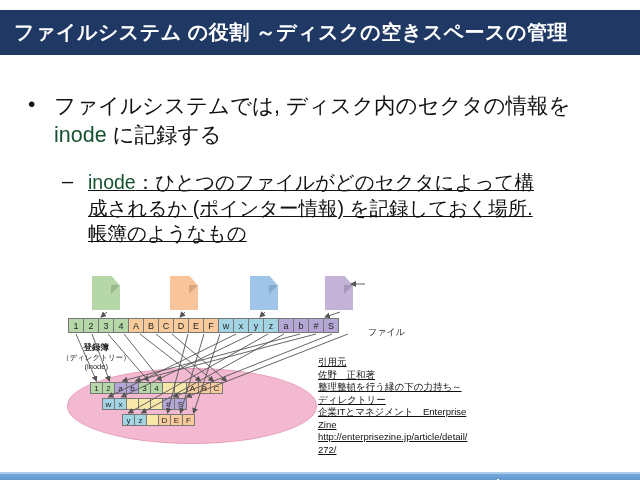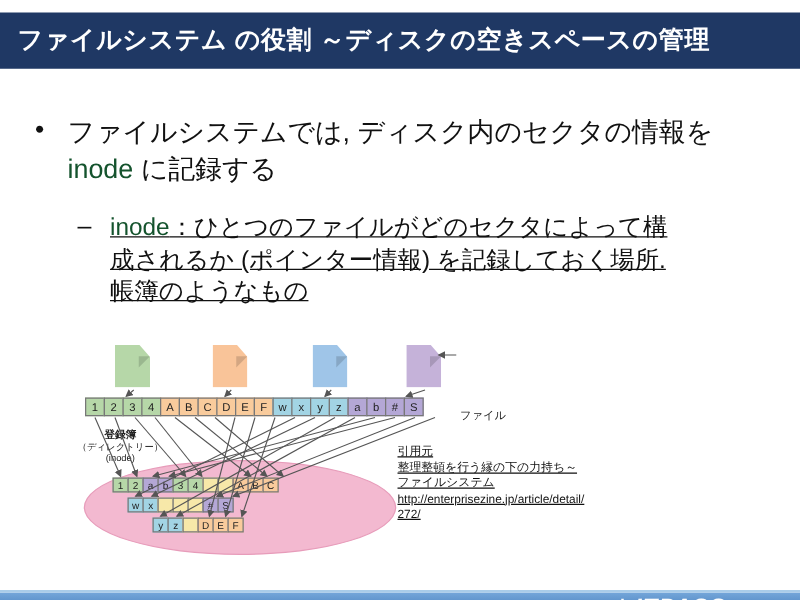--- a/index.html
+++ b/index.html
@@ -174,21 +174,23 @@
         <line x1="238" y1="62" x2="60.5" y2="109" marker-end="url(#ah)"></line>
         <line x1="254" y1="62" x2="73.5" y2="109" marker-end="url(#ah)"></line>
         <line x1="270" y1="62" x2="111.5" y2="125" marker-end="url(#ah)"></line>
         <line x1="286" y1="62" x2="124.5" y2="125" marker-end="url(#ah)"></line>
       </g>
     </svg>
   </div>
 
   <div class="citation">
     <div>引用元</div>
-    <div>整理整頓を行う縁の下の力持ち～ファイルシステム</div>
+    <div>佐野　正和著</div>
+    <div>整理整頓を行う縁の下の力持ち～ディレクトリー</div>
+    <div>企業ITとマネジメント　Enterprise Zine</div>
     <div>http://enterprisezine.jp/article/detail/272/</div>
   </div>
 
   <div class="footer">
     <div class="divider"></div>
     <div class="itpass">ITPASS</div>
     <div class="tagline">Information Training Program</div>
   </div>
 
 </div>

